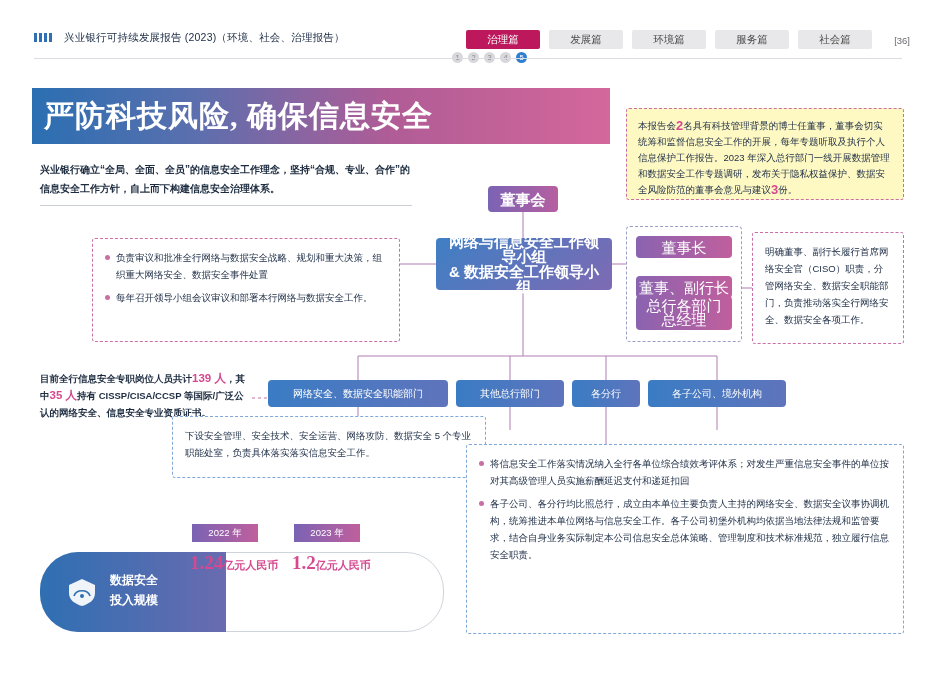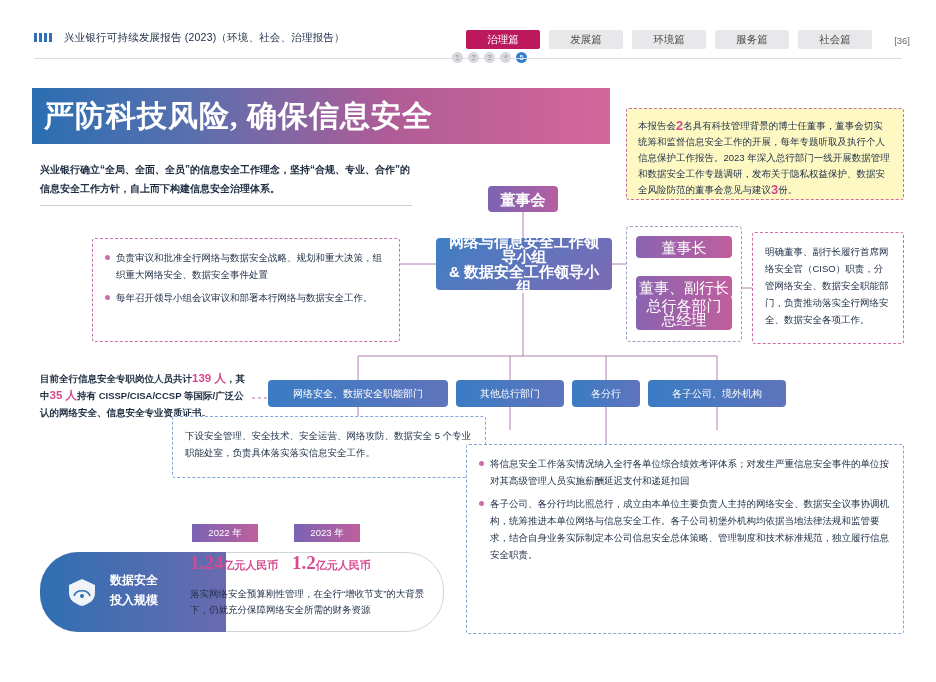--- a/index.html
+++ b/index.html
@@ -289,15 +289,14 @@
   <div class="year-tag yt1">2022 年</div>
   <div class="year-tag yt2">2023 年</div>
 
   <div class="big-num bn1">
     <span>1.24</span><span class="num-unit">亿元人民币</span>
   </div>
   <div class="big-num bn2">
     <span>1.2</span><span class="num-unit">亿元人民币</span>
   </div>
 
-  <div class="panel-text">落实网络安全预算刚性管理，在全行“增收节支”的大背景下，仍就充分保障网络安全所需的财务资源</div>
 
 </div>
 
 </body></html>

